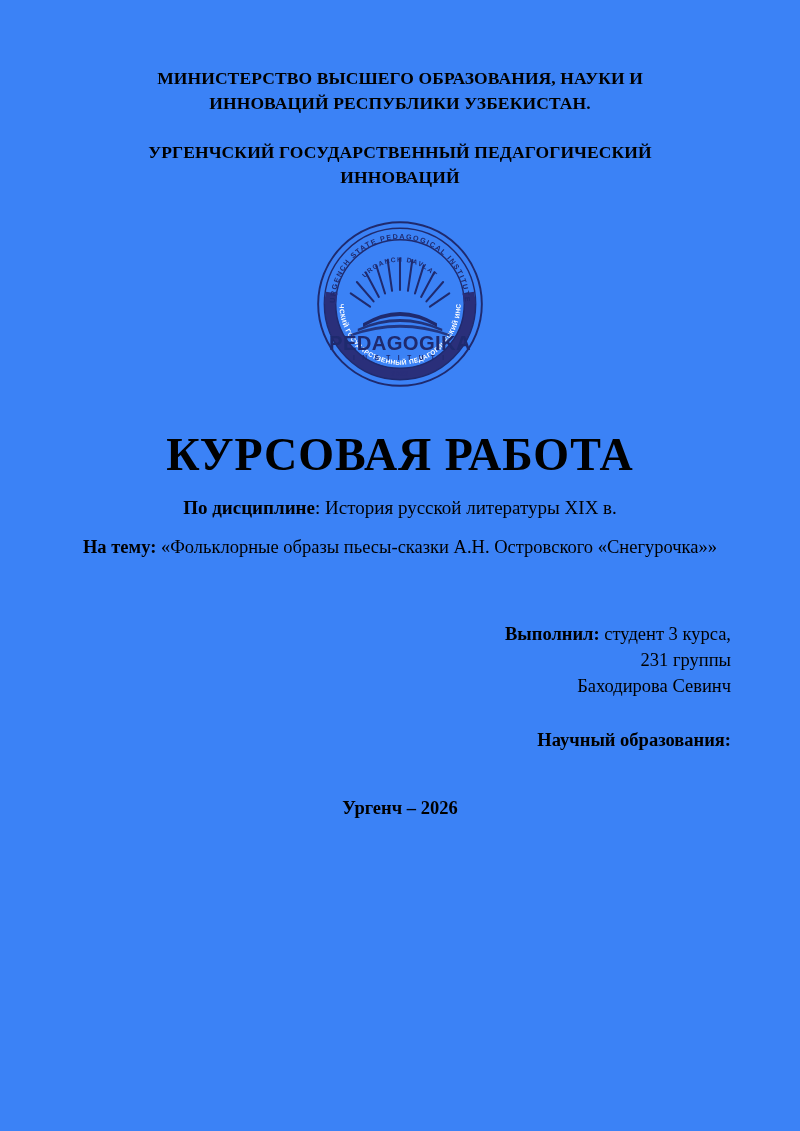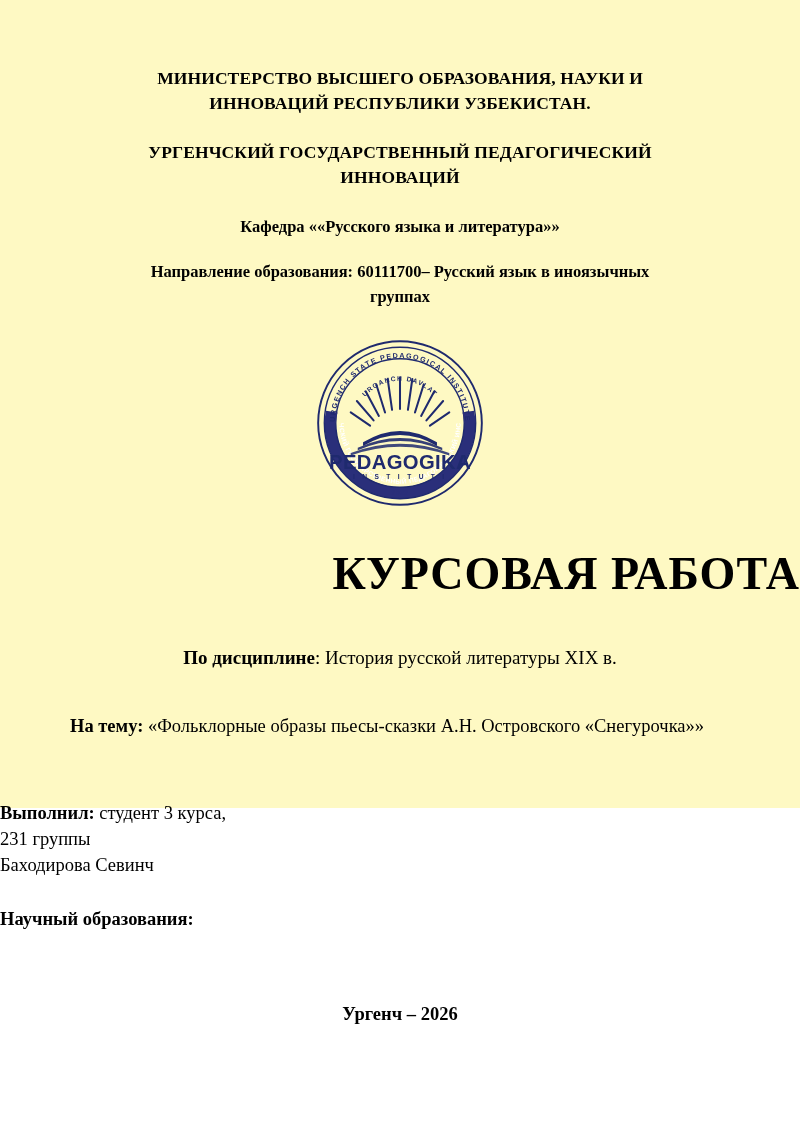--- a/index.html
+++ b/index.html
@@ -12,25 +12,25 @@
     width: 800px;
     height: 1131px;
     font-family: "Liberation Serif", "DejaVu Serif", serif;
     color: #000000;
     position: relative;
     overflow: hidden;
   }
 
   .page {
     width: 800px;
-    height: 808px;
+    height: 1131px;
     box-sizing: border-box;
     padding: 0;
     position: relative;
-    background: #fef9c3;
+    background: #3b82f6;
   }
 
   
   .header-block {
     padding: 0 92px;
     text-align: center;
   }
   .org-line {
     font-weight: bold;
     font-size: 17.5px;
@@ -64,80 +64,77 @@
     justify-content: center;
   }
   .emblem {
     width: 176px;
     height: 176px;
     display: block;
   }
 
   
   .main-title {
-    text-align: right;
+    text-align: center;
     font-weight: bold;
     font-size: 46px;
     line-height: 54px;
     letter-spacing: 1px;
     margin-top: 36px;
   }
 
   .discipline {
     text-align: center;
     font-size: 19px;
     line-height: 27px;
-    margin-top: 43px;
+    margin-top: 12px;
   }
   .discipline b { font-weight: bold; }
 
   .topic {
+    text-align: center;
     font-size: 18.5px;
     line-height: 28px;
-    margin-top: 41px;
+    margin-top: 12px;
     padding: 0 70px;
   }
   .topic b { font-weight: bold; }
 
   
   .right-block {
+    text-align: right;
     padding-right: 69px;
     font-size: 18.5px;
     line-height: 26px;
   }
   .author-block { margin-top: 60px; }
   .supervisor-block { margin-top: 28px; }
   .right-block b { font-weight: bold; }
   .right-line { display: block; }
 
   
   .footer {
     text-align: center;
     font-weight: bold;
     font-size: 18.5px;
-    margin-top: 72px;
+    margin-top: 45px;
   }
 </style>
 </head>
 <body>
 
 <div class="page">
 
   <div class="header-block">
     <div class="org-line ministry">МИНИСТЕРСТВО ВЫСШЕГО ОБРАЗОВАНИЯ, НАУКИ И</div>
     <div class="org-line">ИННОВАЦИЙ РЕСПУБЛИКИ УЗБЕКИСТАН.</div>
     <div class="org-line institute">УРГЕНЧСКИЙ ГОСУДАРСТВЕННЫЙ ПЕДАГОГИЧЕСКИЙ</div>
     <div class="org-line">ИННОВАЦИЙ</div>
   </div>
 
-  <div class="dept-block">
-    <div class="dept-line kafedra">Кафедра ««Русского языка и литература»»</div>
-    <div class="dept-line napravlenie">Направление образования: 60111700– Русский язык в иноязычных</div>
-    <div class="dept-line">группах</div>
-  </div>
 
   <div class="emblem-wrap">
     <svg class="emblem" viewBox="0 0 200 200" aria-label="Urgench State Pedagogical Institute seal">
       <defs>
         <path id="arcTop" d="M 26,100 A 74,74 0 0 1 174,100" fill="none"></path>
         <path id="arcBottomTxt" d="M 31,100 A 69,69 0 0 0 169,100" fill="none"></path>
         <path id="arcInner" d="M 48,104 A 52,52 0 0 1 152,104" fill="none"></path>
         <clipPath id="bookClip">
           <rect x="30" y="116" width="140" height="40"></rect>
         </clipPath>

